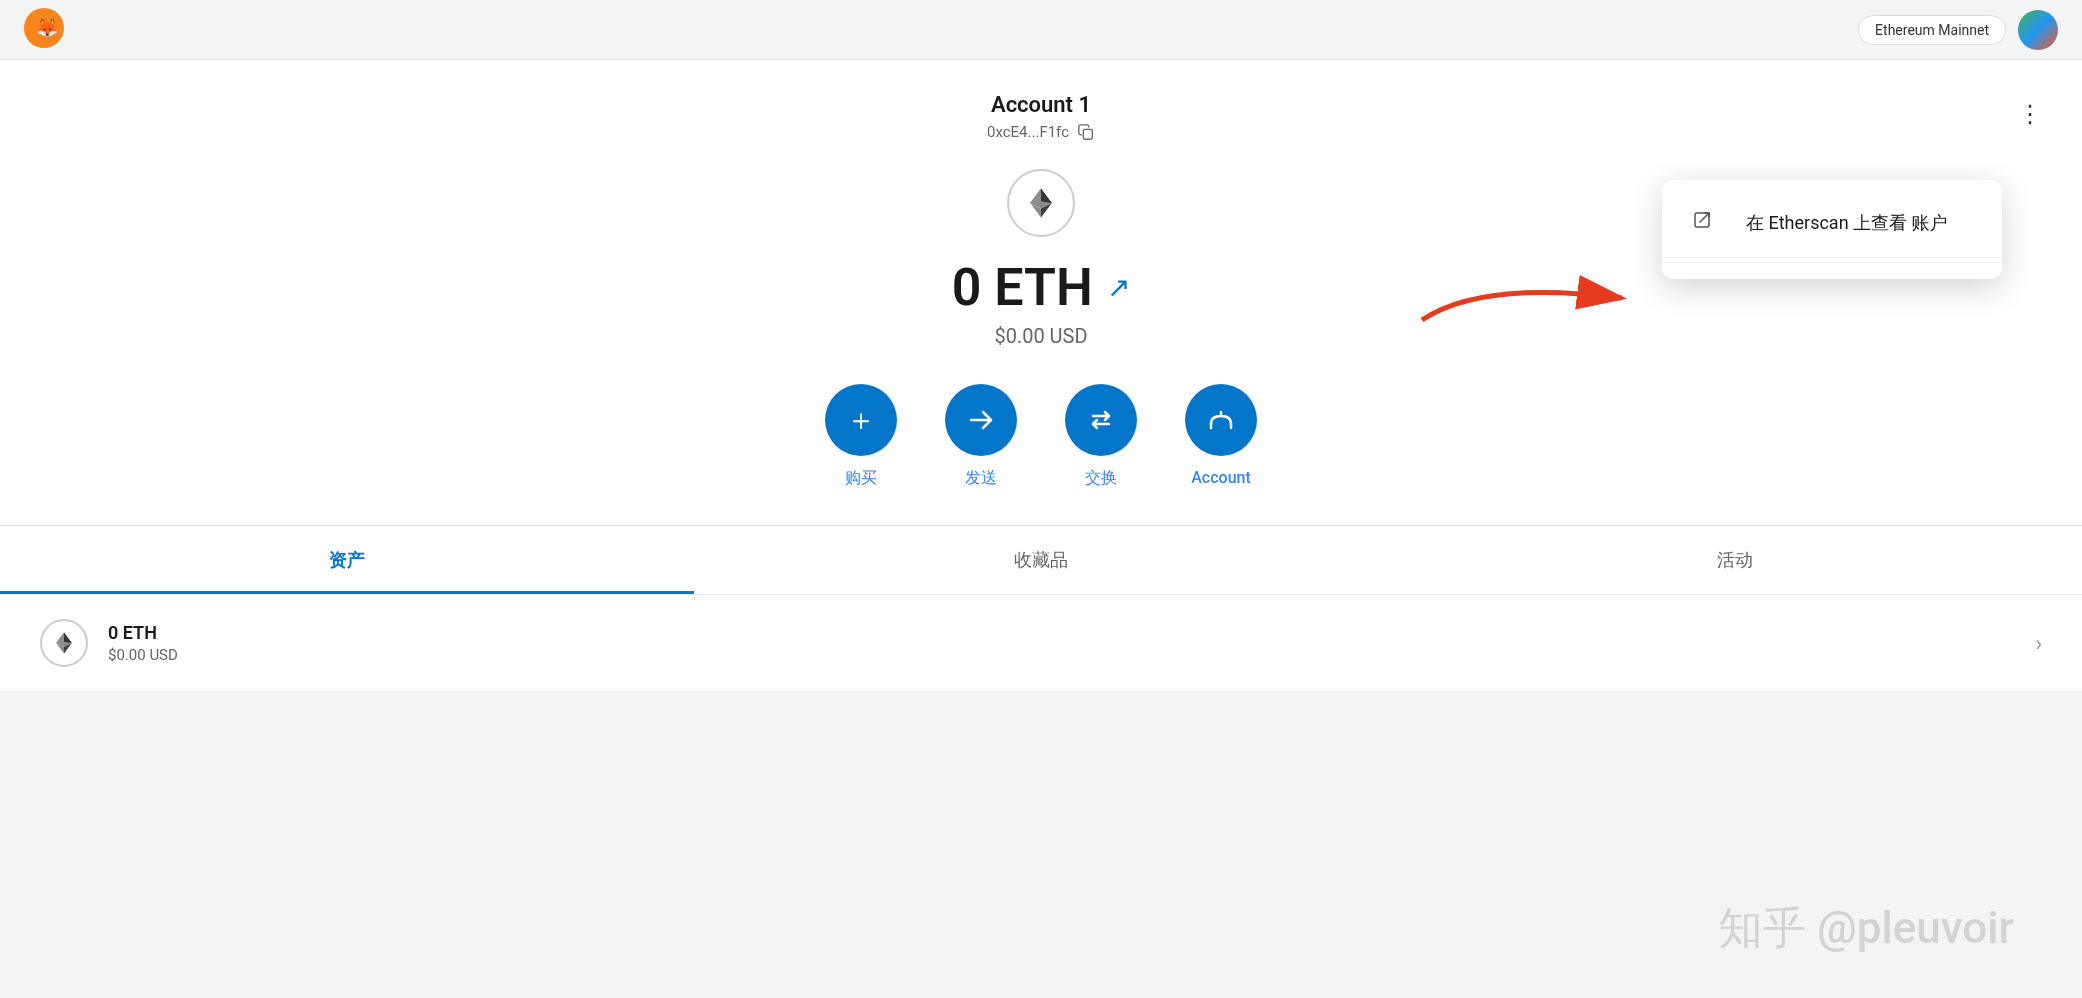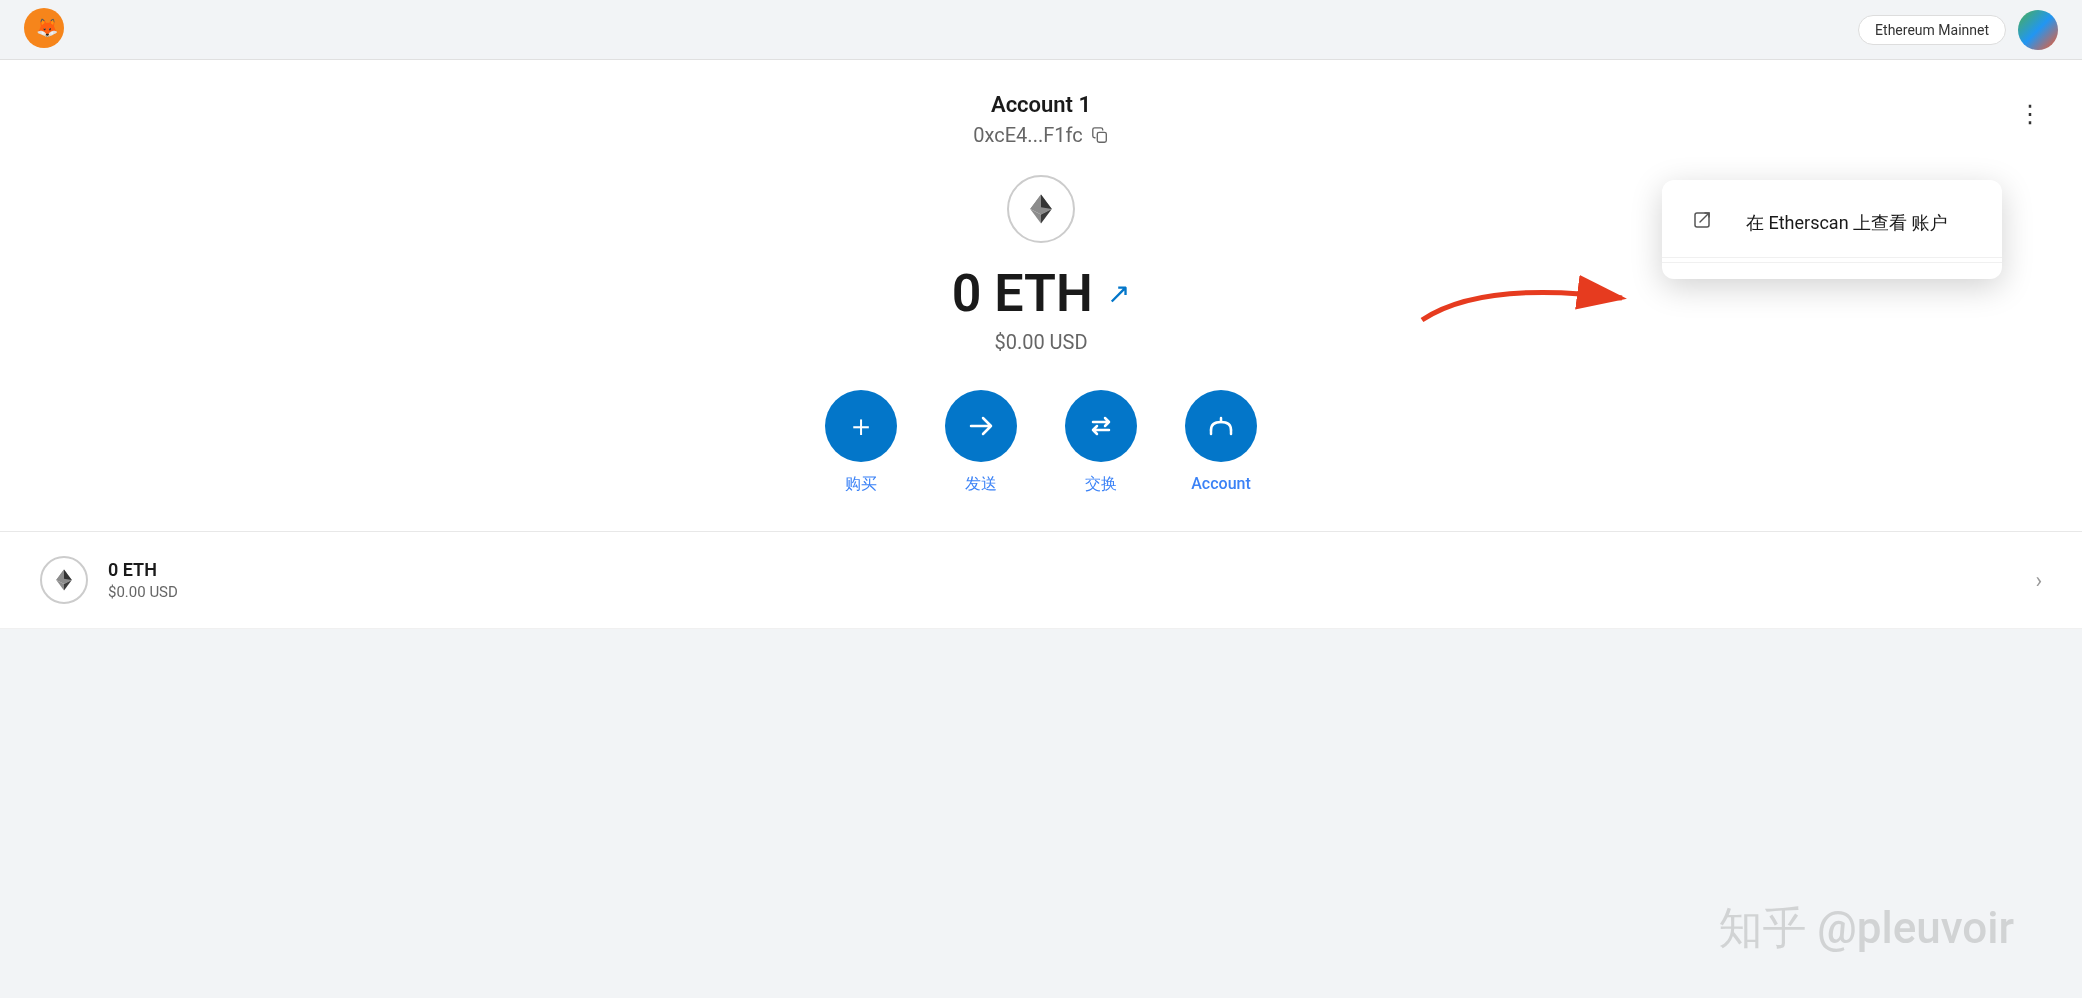--- a/index.html
+++ b/index.html
@@ -59,21 +59,21 @@
       text-align: left;
     }
 
     .account-address-row {
       display: flex;
       align-items: center;
       gap: 8px;
       margin-top: 6px;
     }
     .account-address {
-      font-size: 20px;
+      font-size: 15px;
       color: #666;
     }
     .copy-icon {
       width: 18px;
       height: 18px;
       cursor: pointer;
     }
 
     
     .three-dot-btn {
@@ -367,20 +367,25 @@
           <path d="M6 20 Q6 12 16 12 Q26 12 26 20" stroke="white" stroke-width="2.5" stroke-linecap="round" fill="none"></path>
           <line x1="6" y1="20" x2="6" y2="24" stroke="white" stroke-width="2.5" stroke-linecap="round"></line>
           <line x1="26" y1="20" x2="26" y2="24" stroke="white" stroke-width="2.5" stroke-linecap="round"></line>
           <line x1="16" y1="12" x2="16" y2="8" stroke="white" stroke-width="2.5" stroke-linecap="round"></line>
         </svg>
       </div>
       <span class="action-label">Account</span>
     </div>
   </div>
 
+  <div class="tabs-row">
+    <div class="tab-item active">资产</div>
+    <div class="tab-item">收藏品</div>
+    <div class="tab-item">活动</div>
+  </div>
 
   <div class="asset-list">
     <div class="asset-row">
       <div class="asset-icon">
         <svg width="26" height="26" viewBox="0 0 40 40" xmlns="http://www.w3.org/2000/svg">
           <polygon points="20,4 32,20 20,26 8,20" fill="#8C8C8C"></polygon>
           <polygon points="20,26 32,20 20,36" fill="#3C3C3C"></polygon>
           <polygon points="20,26 8,20 20,36" fill="#8C8C8C"></polygon>
           <polygon points="20,4 32,20 20,18" fill="#343434"></polygon>
           <polygon points="20,4 8,20 20,18" fill="#8C8C8C"></polygon>

